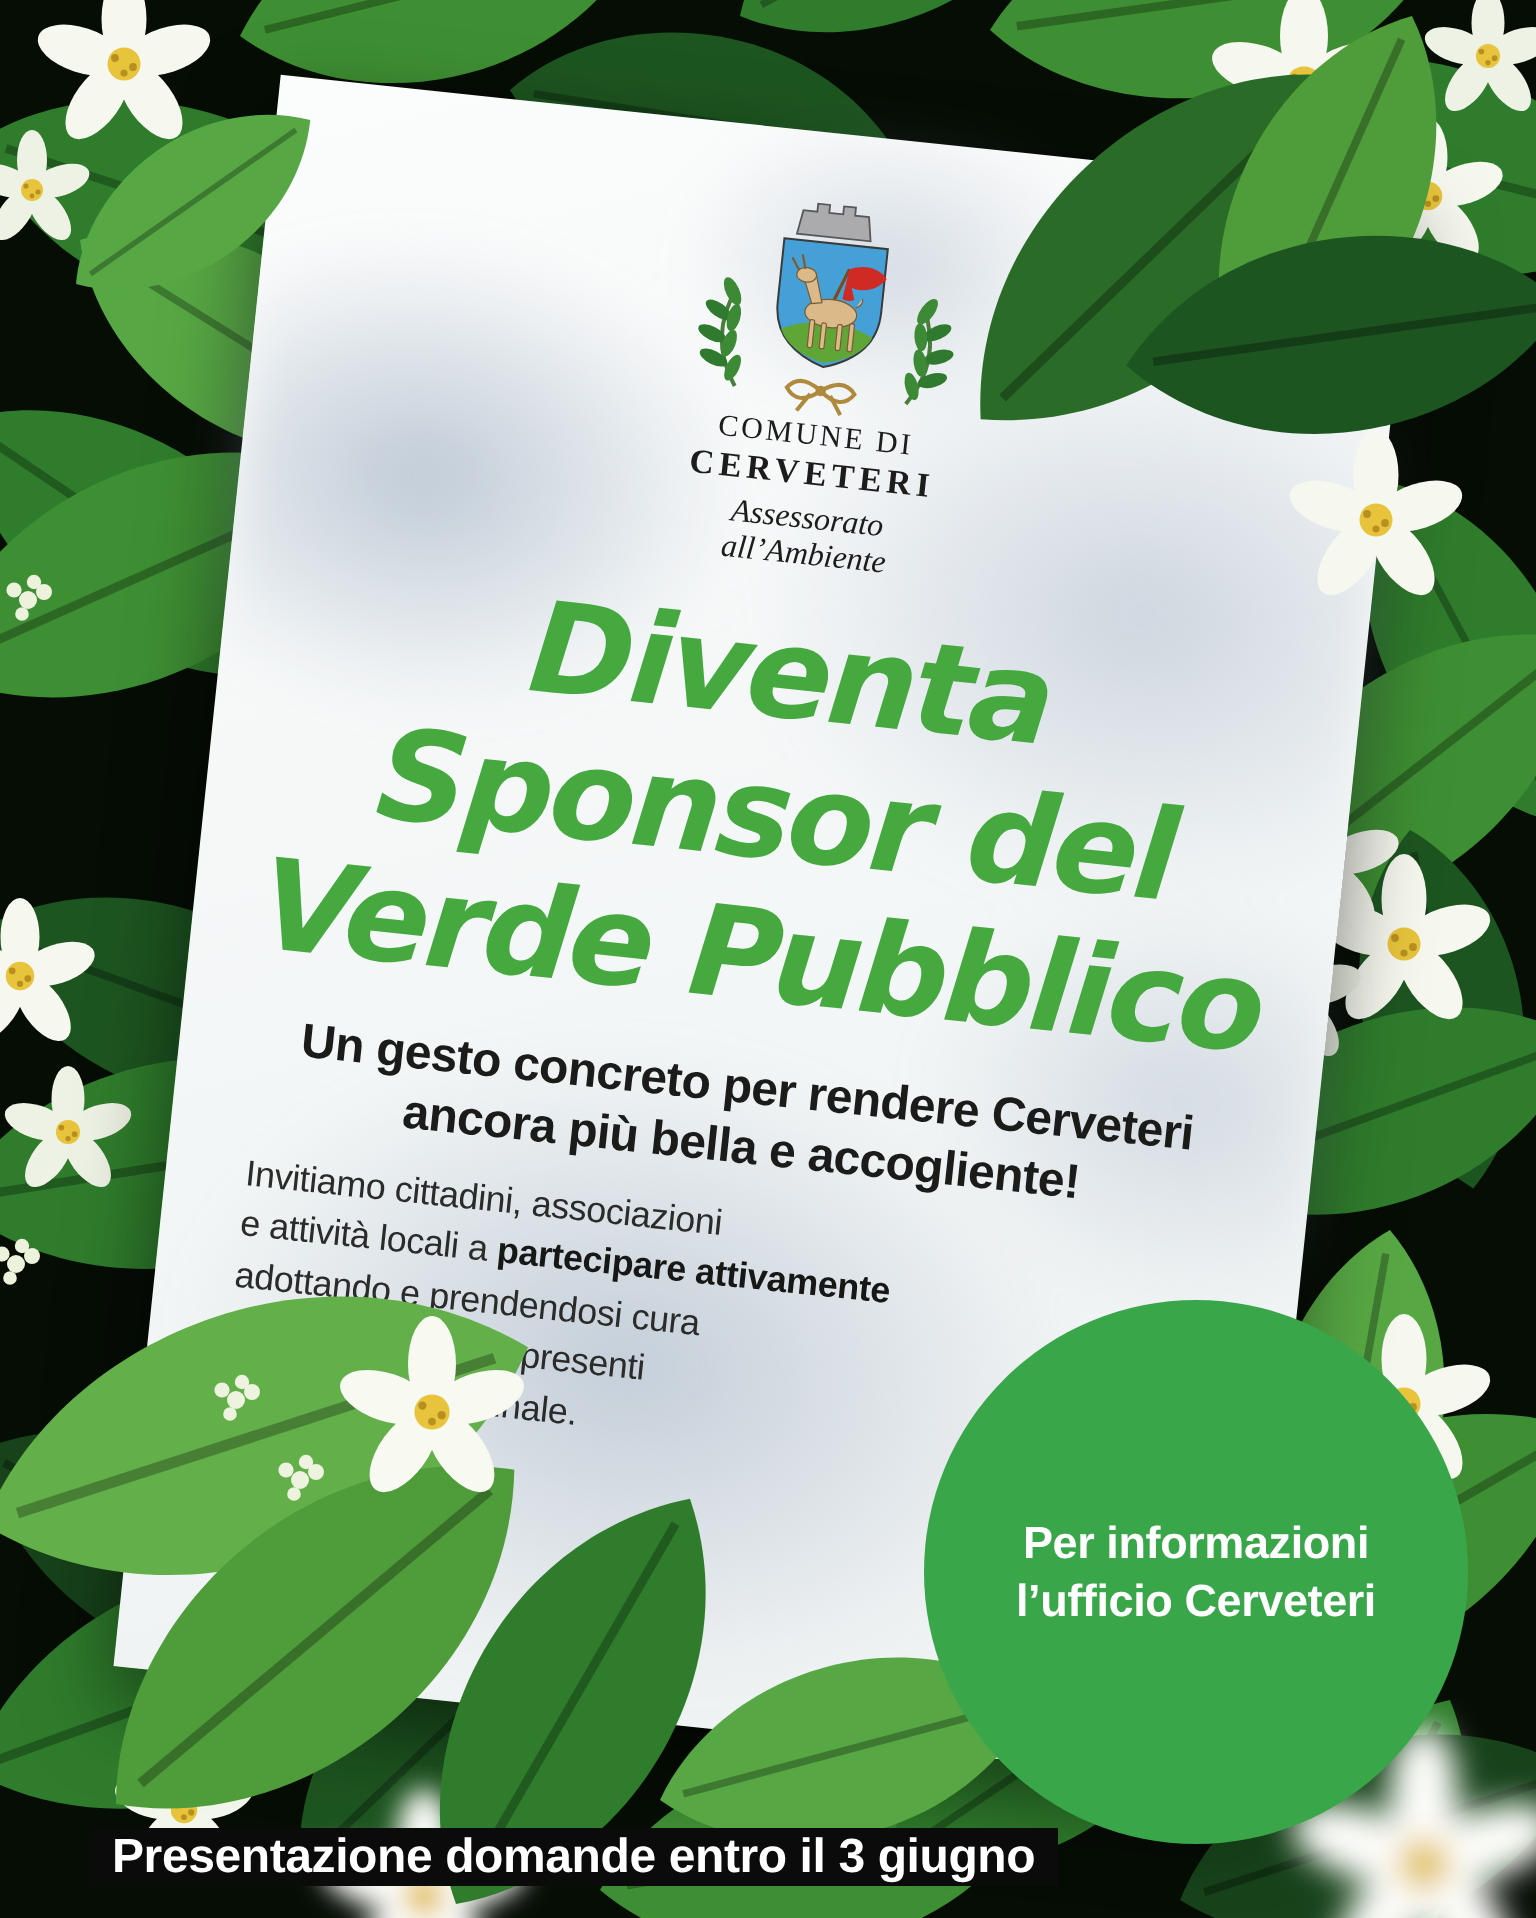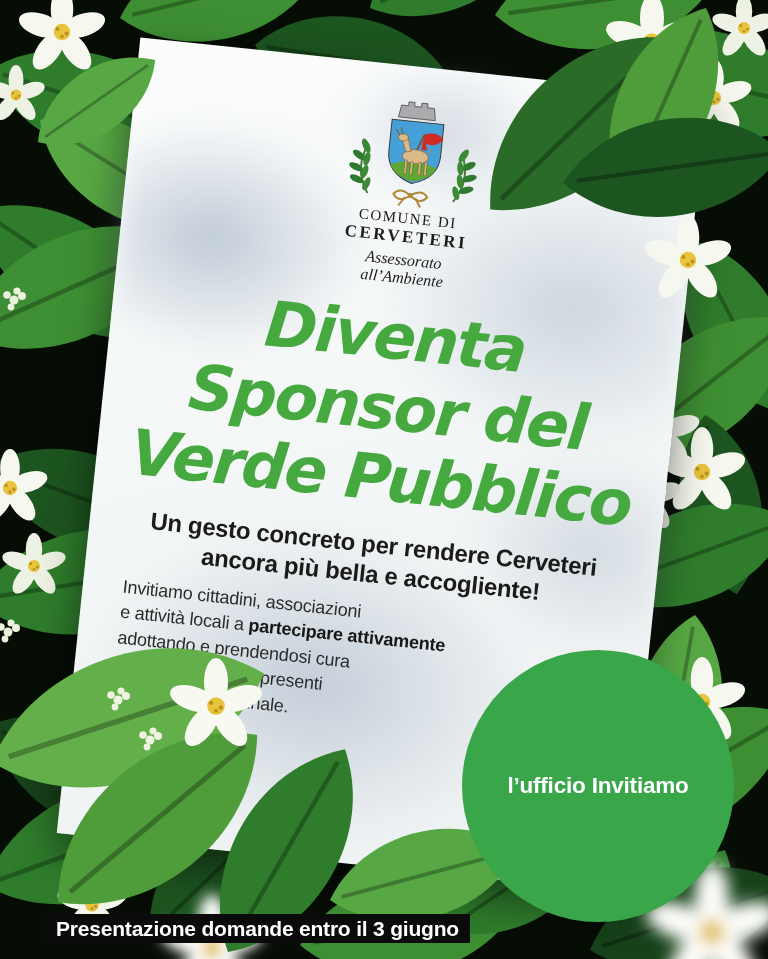--- a/index.html
+++ b/index.html
@@ -57,21 +57,21 @@
   
   .info-circle{
     position:absolute;left:462px;top:650px;width:272px;height:272px;
     border-radius:50%;background:#3aa64a;z-index:4;
     display:flex;align-items:center;justify-content:center;text-align:center;
     color:#fff;font-weight:bold;font-size:22.5px;line-height:1.3;letter-spacing:-0.2px;
   }
   
   .deadline-bar{
     position:absolute;left:45px;top:914px;height:29px;z-index:5;
-    background:#0b0b0b;color:#fff;font-weight:bold;font-size:21px;
+    background:#0b0b0b;color:#fff;font-weight:bold;font-size:24px;
     line-height:29px;padding:0 11px;letter-spacing:-0.2px;white-space:nowrap;
   }
 </style>
 </head>
 <body>
 
 <div class="poster">
 
   <svg class="layer" style="z-index:1" viewBox="0 0 768 959" aria-hidden="true">
     <defs>
@@ -242,19 +242,20 @@
     <use href="#leaf" fill="#2f7d2c" transform="translate(228 952) rotate(-60) scale(1.8)"></use>
     <use href="#leaf" fill="#57a844" transform="translate(330 900) rotate(-15) scale(1.5)"></use>
     <use href="#flower" fill="#f8faf2" transform="translate(216 706) scale(1.6)"></use>
     <use href="#buds" fill="#eef3df" transform="translate(150 740)"></use>
     <use href="#buds" fill="#eef3df" transform="translate(118 700)"></use>
     <use href="#flower" fill="#f6f8ef" transform="translate(688 260) scale(1.5)"></use>
   </svg>
 
   <div class="info-circle">
     <div>
-      <div>l’ufficio Invitiamo</div>
+      <div>Per informazioni</div>
+      <div>l’ufficio Cerveteri</div>
     </div>
   </div>
 
   <div class="deadline-bar">Presentazione domande entro il 3 giugno</div>
 
 </div>
 
 </body></html>

